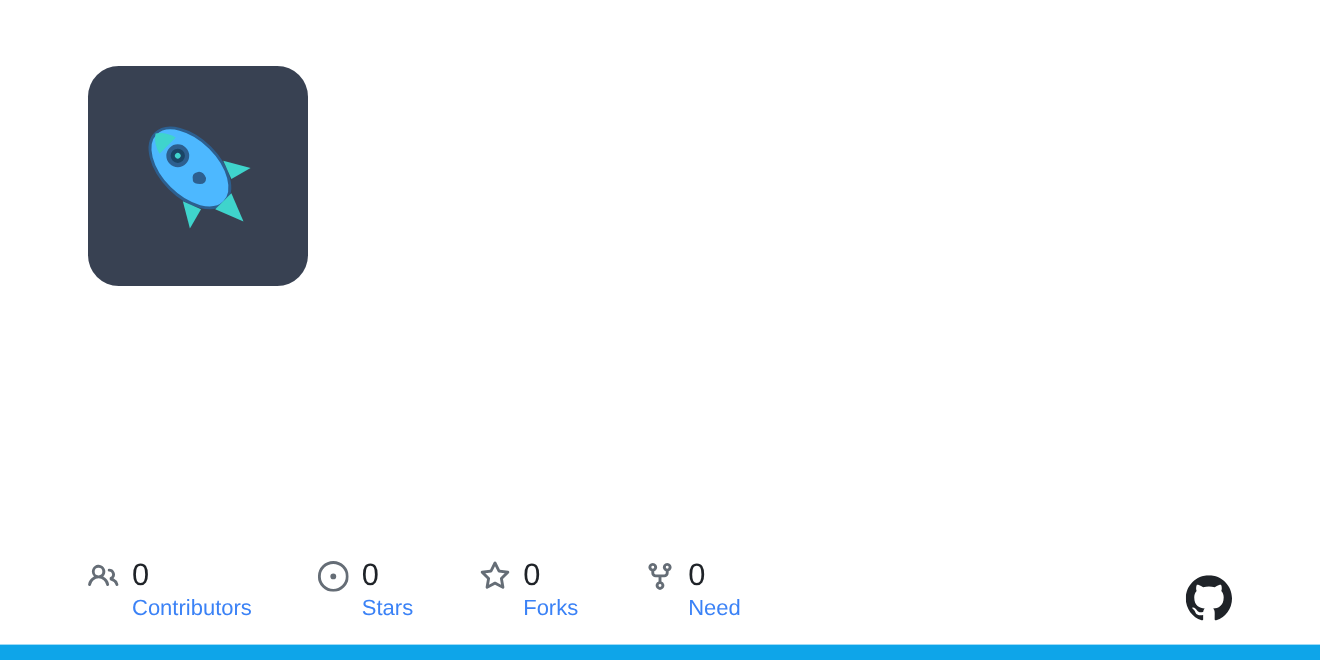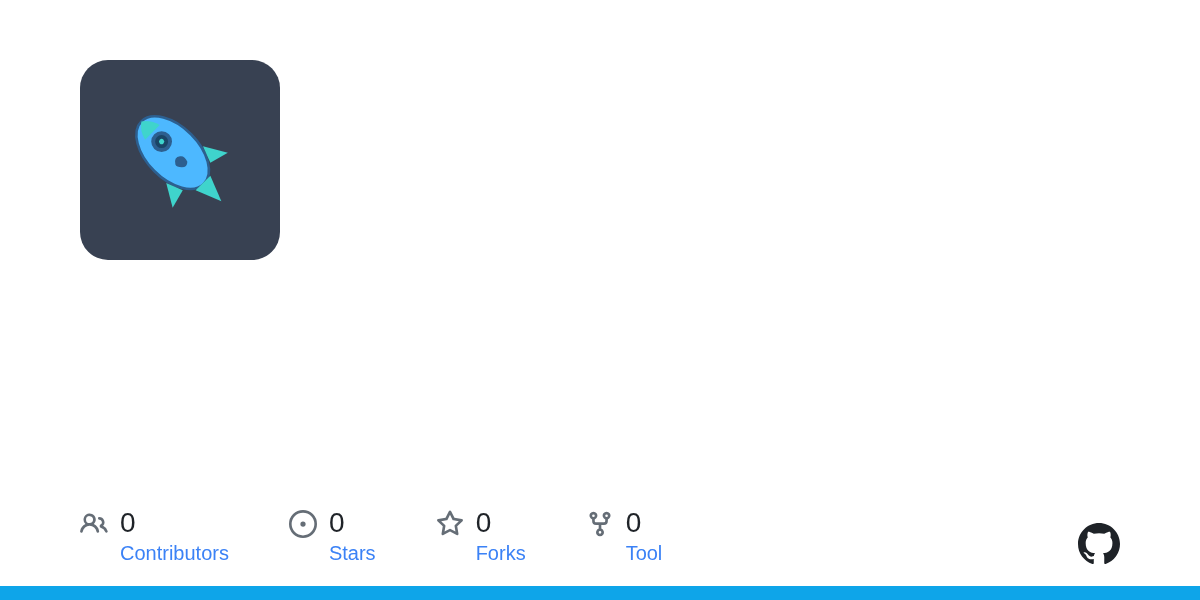--- a/index.html
+++ b/index.html
@@ -161,21 +161,21 @@
         <span class="stat-value">0</span>
         <span class="stat-label">Forks</span>
       </div>
     </div>
     <div class="stat">
       <svg class="stat-icon" viewBox="0 0 16 16" fill="currentColor">
         <path d="M5 5.372v.878c0 .414.336.75.75.75h4.5a.75.75 0 0 0 .75-.75v-.878a2.25 2.25 0 1 1 1.5 0v.878a2.25 2.25 0 0 1-2.25 2.25h-1.5v2.128a2.251 2.251 0 1 1-1.5 0V8.5h-1.5A2.25 2.25 0 0 1 3.5 6.25v-.878a2.25 2.25 0 1 1 1.5 0ZM5 3.25a.75.75 0 1 0-1.5 0 .75.75 0 0 0 1.5 0Zm6.75.75a.75.75 0 1 0 0-1.5.75.75 0 0 0 0 1.5Zm-3 8.75a.75.75 0 1 0-1.5 0 .75.75 0 0 0 1.5 0Z"></path>
       </svg>
       <div class="stat-content">
         <span class="stat-value">0</span>
-        <span class="stat-label">Tool</span>
+        <span class="stat-label">Need</span>
       </div>
     </div>
   </div>
   <svg class="github-logo" viewBox="0 0 16 16" fill="currentColor">
     <path d="M8 0C3.58 0 0 3.58 0 8c0 3.54 2.29 6.53 5.47 7.59.4.07.55-.17.55-.38 0-.19-.01-.82-.01-1.49-2.01.37-2.53-.49-2.69-.94-.09-.23-.48-.94-.82-1.13-.28-.15-.68-.52-.01-.53.63-.01 1.08.58 1.23.82.72 1.21 1.87.87 2.33.66.07-.52.28-.87.51-1.07-1.78-.2-3.64-.89-3.64-3.95 0-.87.31-1.59.82-2.15-.08-.2-.36-1.02.08-2.12 0 0 .67-.21 2.2.82.64-.18 1.32-.27 2-.27.68 0 1.36.09 2 .27 1.53-1.04 2.2-.82 2.2-.82.44 1.1.16 1.92.08 2.12.51.56.82 1.27.82 2.15 0 3.07-1.87 3.75-3.65 3.95.29.25.54.73.54 1.48 0 1.07-.01 1.93-.01 2.2 0 .21.15.46.55.38A8.013 8.013 0 0 0 16 8c0-4.42-3.58-8-8-8z"></path>
   </svg>
 </div>
 
 <div class="bottom-bar"></div>
 

